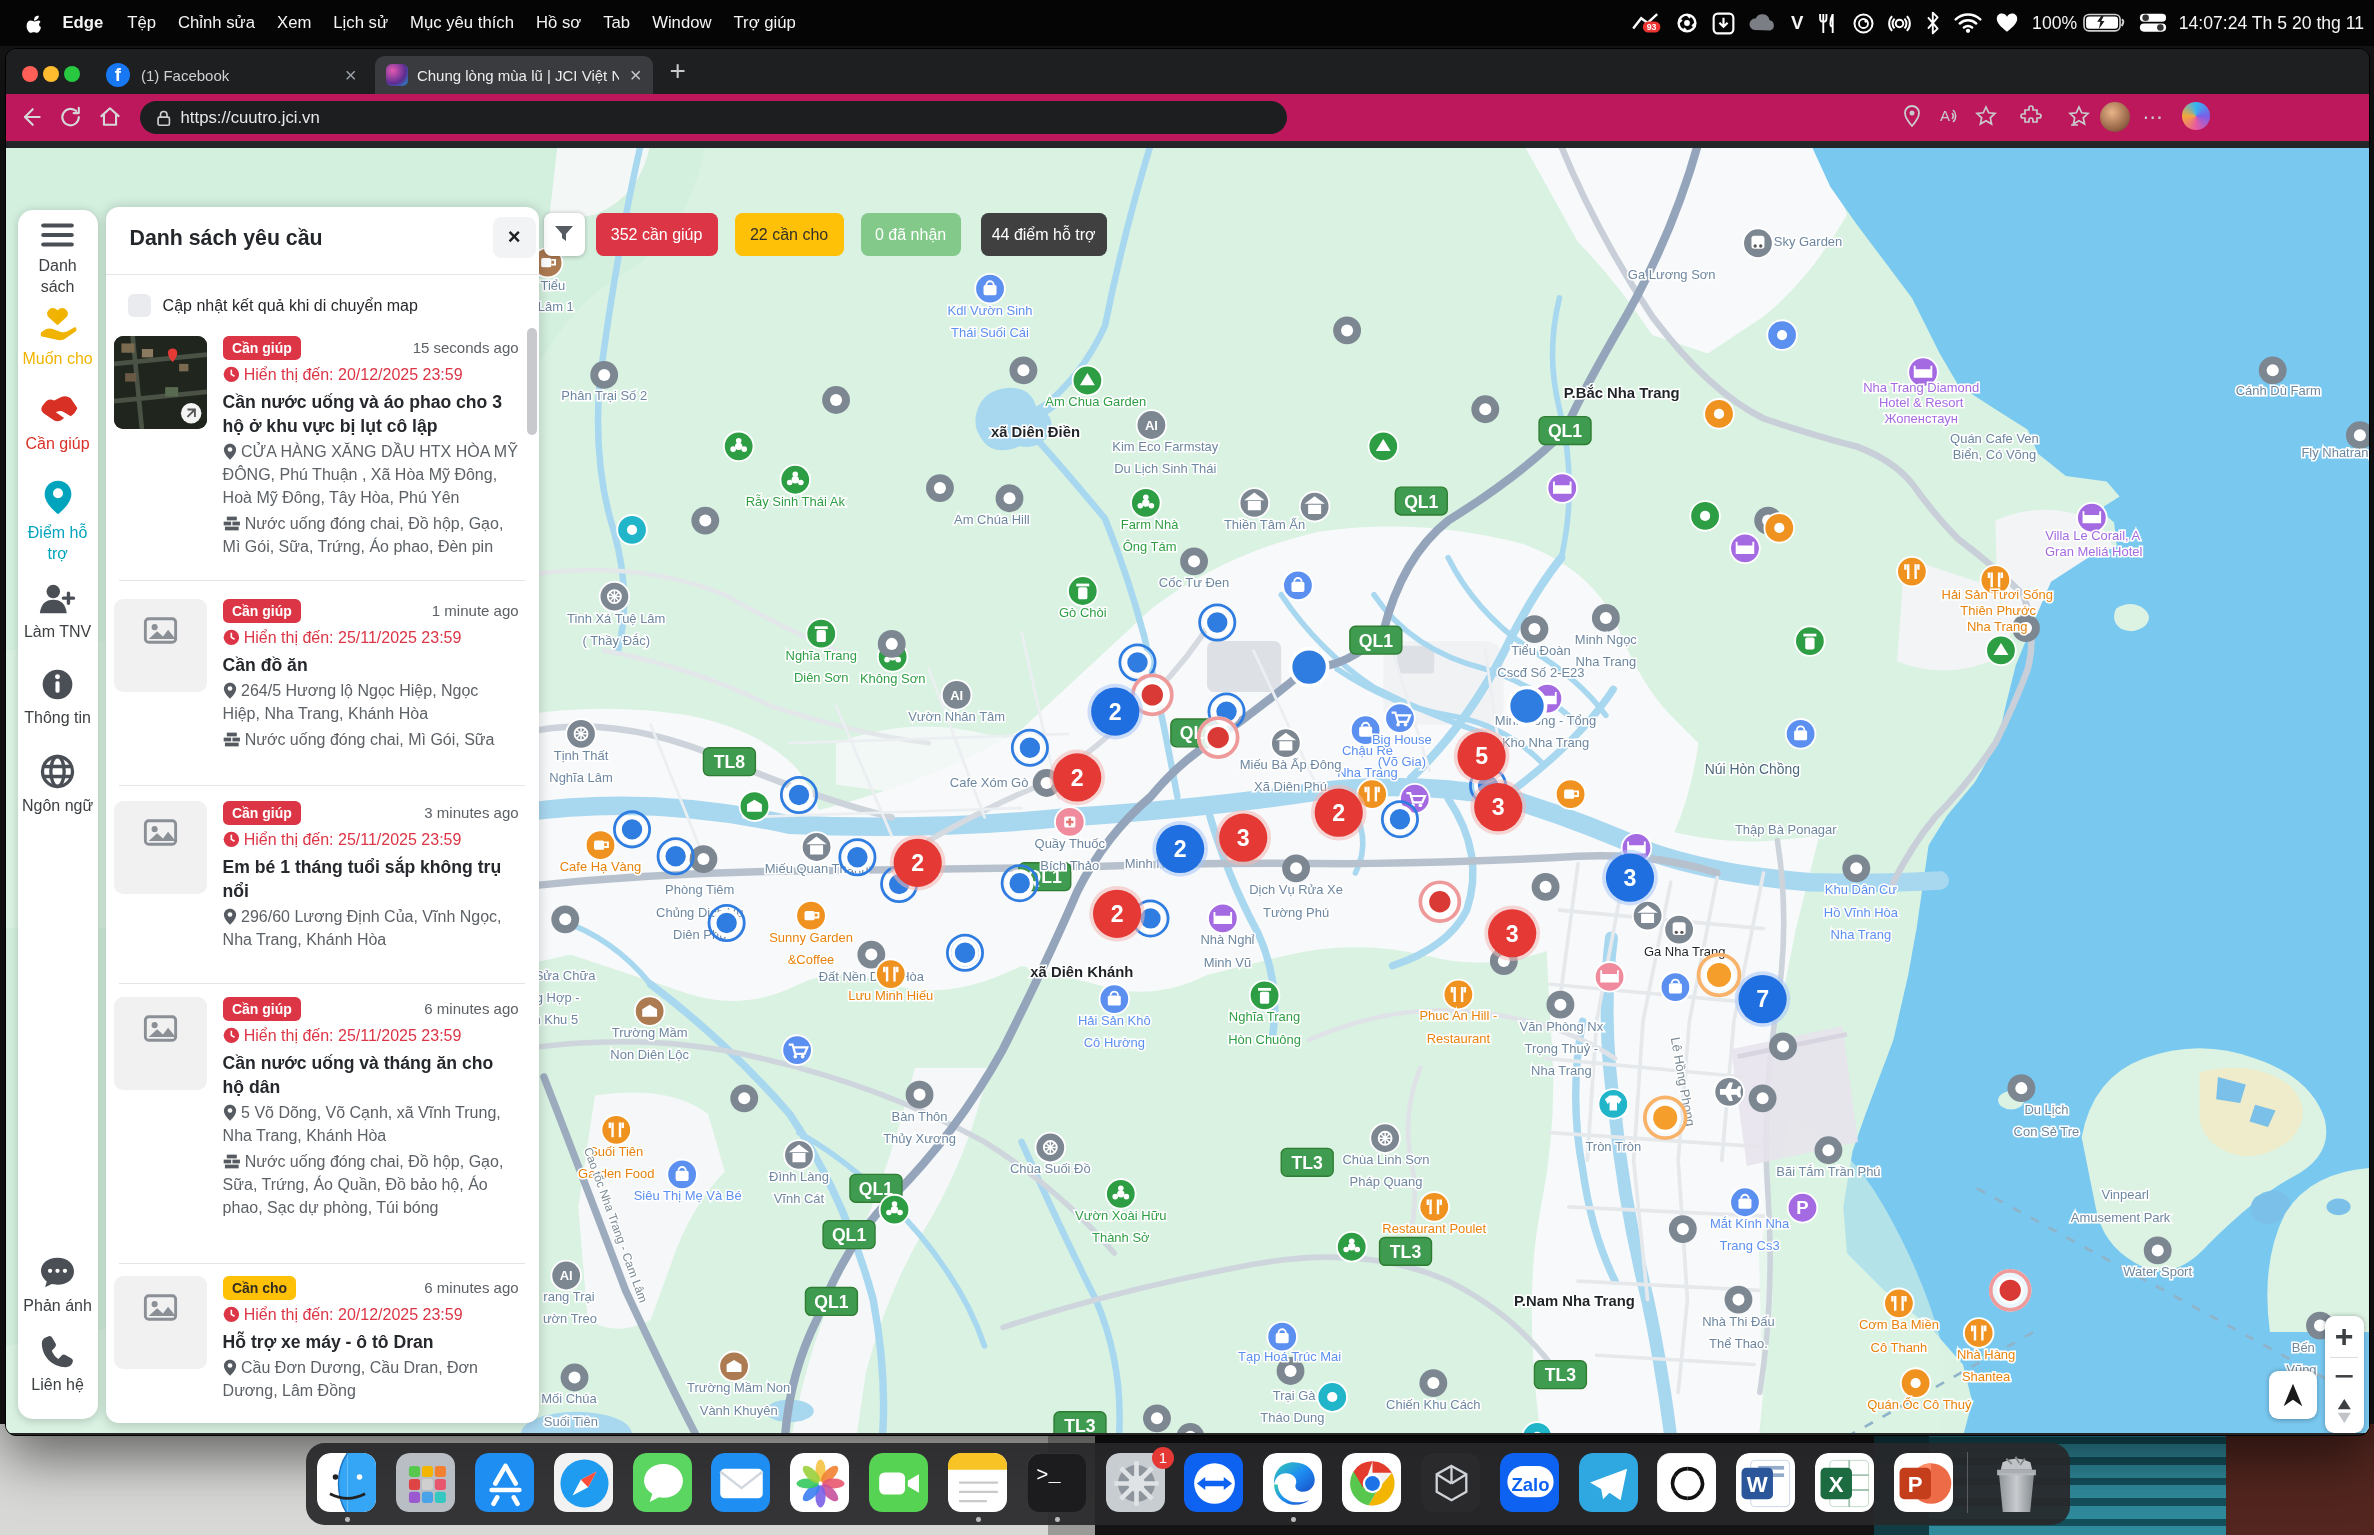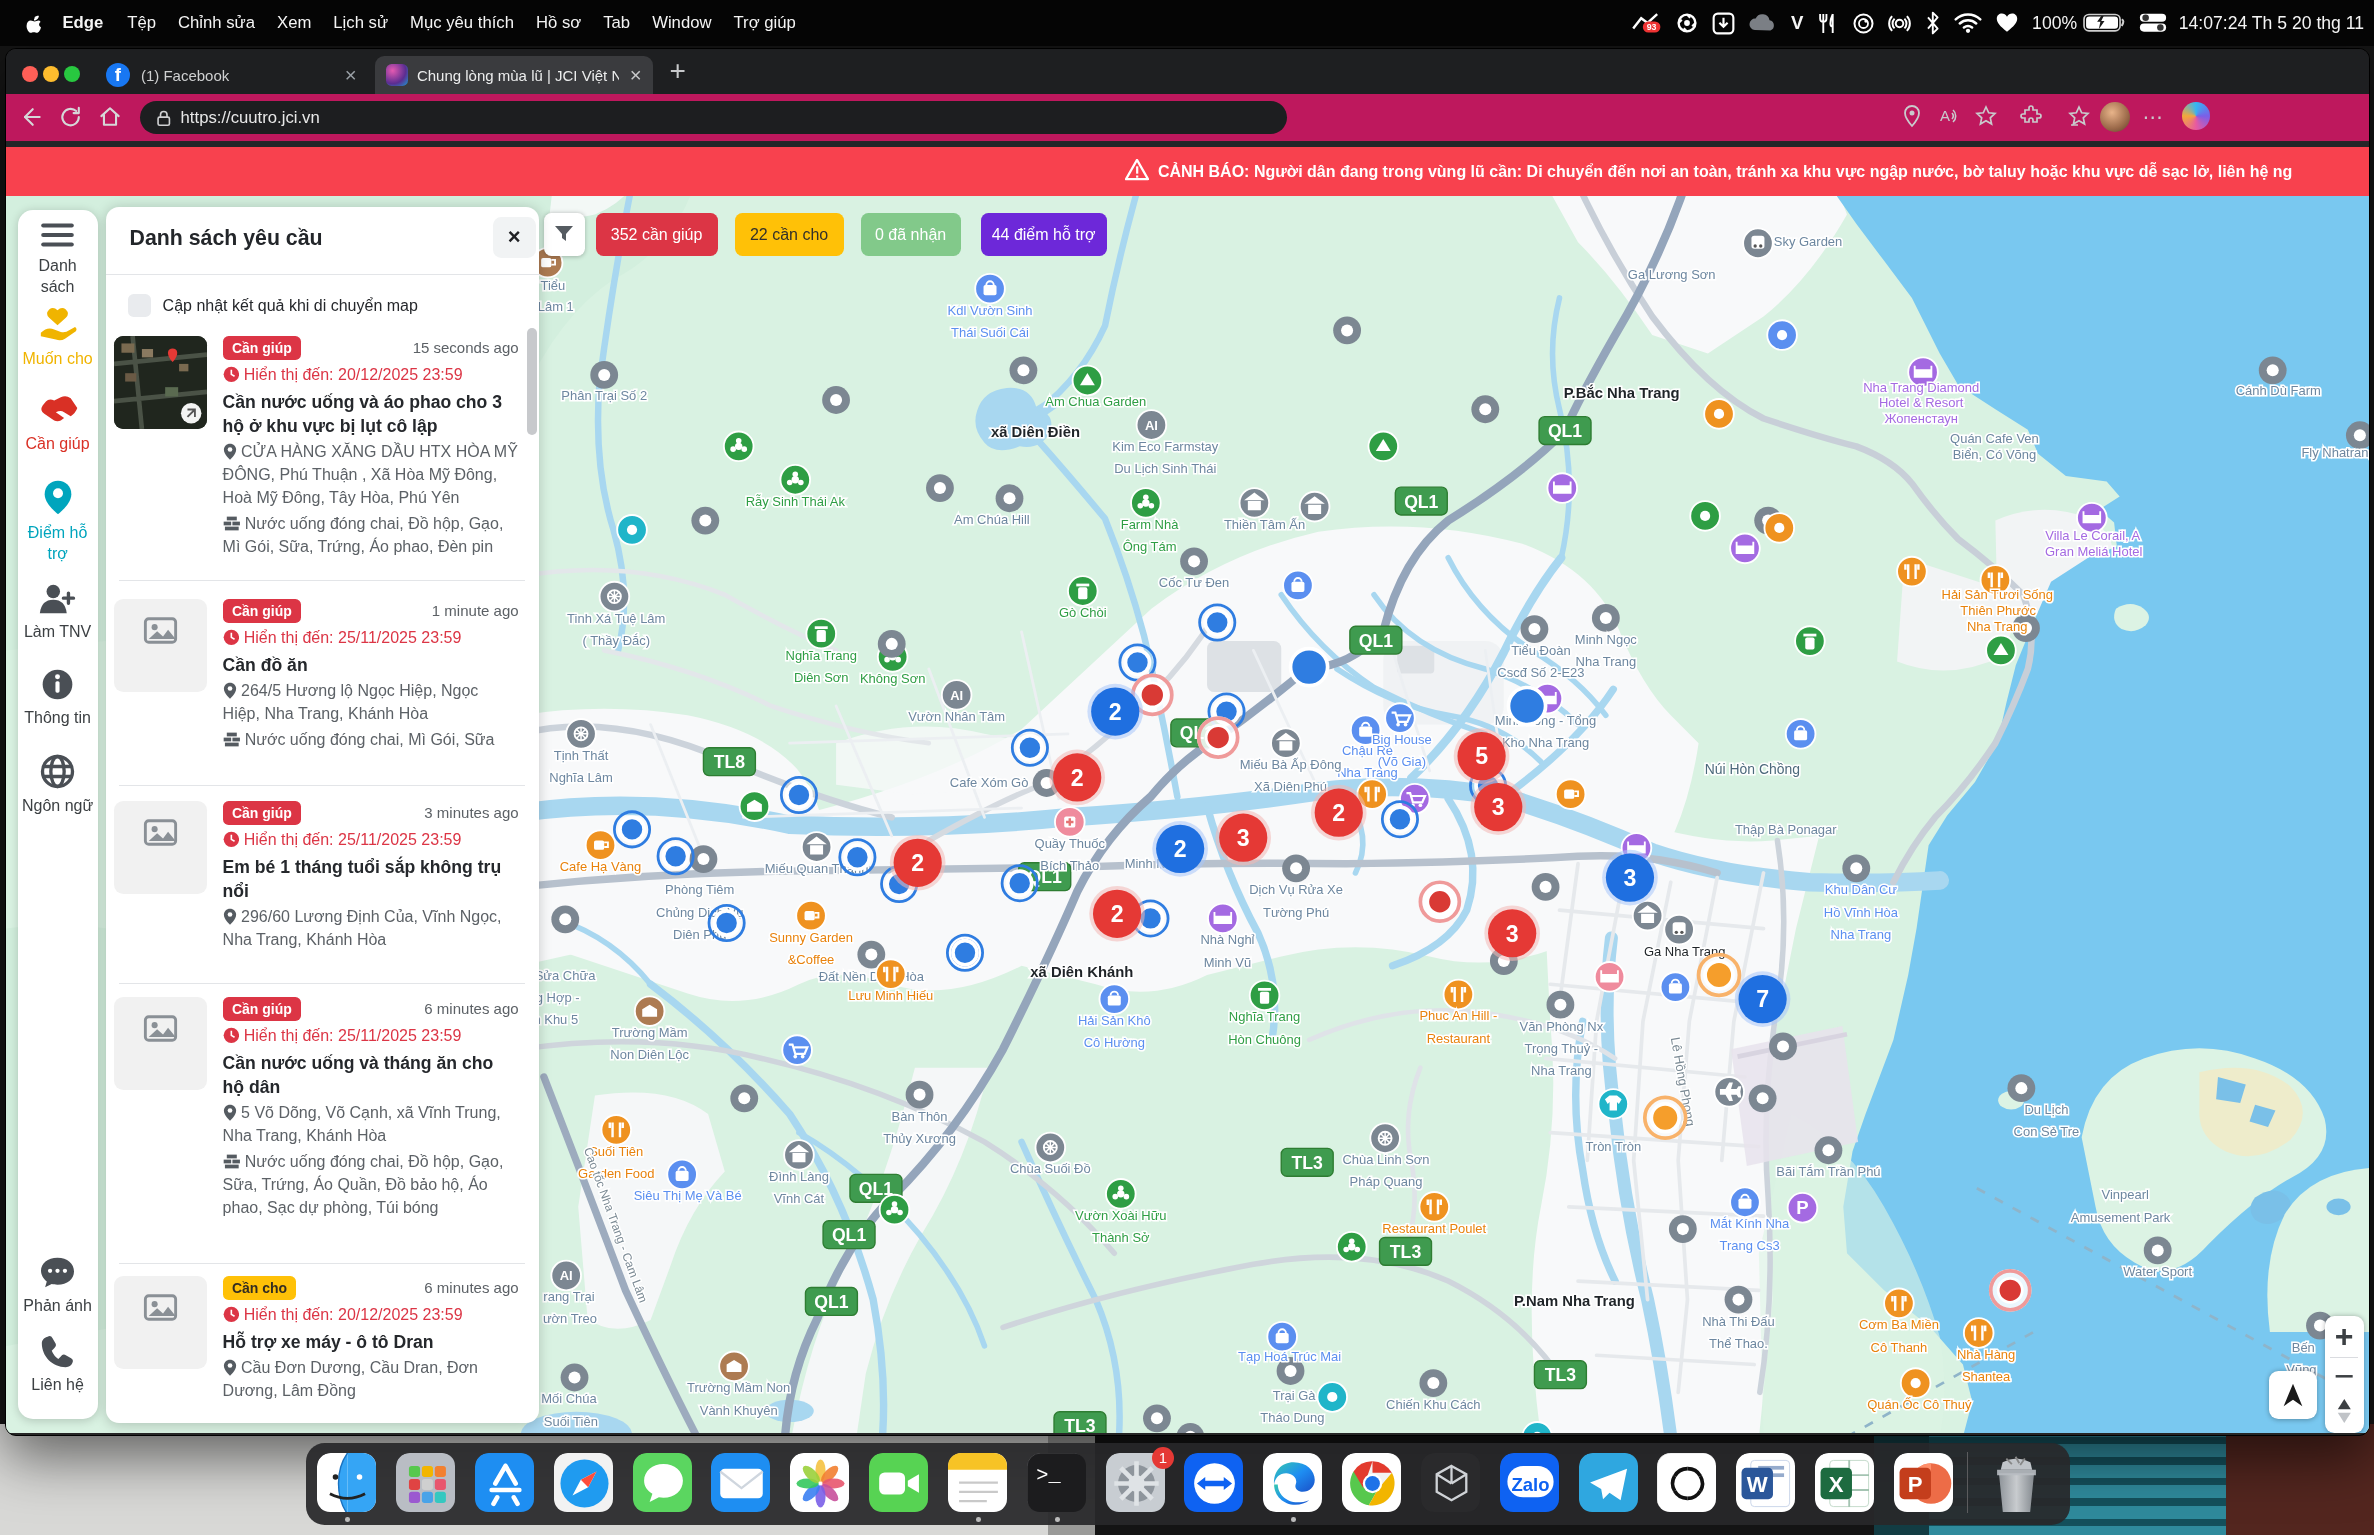--- a/index.html
+++ b/index.html
@@ -836,36 +836,29 @@
           <circle cx="1596" cy="814" r="30" fill="#f2b8b5" opacity=".55"></circle>
           <circle cx="1596" cy="814" r="26" fill="#e53935"></circle>
           <text x="1596" y="823" font-size="25" font-weight="bold" fill="#fff" text-anchor="middle" font-family="Liberation Sans">5</text>
           <circle cx="1852" cy="1050" r="22" fill="none" stroke="#f8b26a" stroke-width="4"></circle>
           <circle cx="1852" cy="1050" r="15" fill="#f59e2c" stroke="#fff" stroke-width="4"></circle>
           <circle cx="1794" cy="1204" r="22" fill="none" stroke="#f8b26a" stroke-width="4"></circle>
           <circle cx="1794" cy="1204" r="15" fill="#f59e2c" stroke="#fff" stroke-width="4"></circle>
         </g>
       </svg>
     <div style="position:absolute;left:0;top:0;width:2365px;height:5.6px;background:#232528;z-index:10"></div>
-      <div id="banner">
-        <div class="txt"><svg width="24" height="22" viewBox="0 0 26 24" style="vertical-align:-4.6px;margin-right:9.3px">
-            <path d="M13 1 L25 22 H1 Z" fill="none" stroke="#fff" stroke-width="2.4" stroke-linejoin="round"></path>
-            <rect x="12" y="8" width="2.4" height="8" fill="#fff"></rect>
-            <rect x="12" y="18" width="2.4" height="2.4" fill="#fff"></rect>
-          </svg>CẢNH BÁO: Người dân đang trong vùng lũ cần: Di chuyển đến nơi an toàn, tránh xa khu vực ngập nước, bờ taluy hoặc khu vực dễ sạc lở, liên hệ ng</div>
-      </div>
     <div class="chip" style="left:538px;width:41px;background:#fff;box-shadow:0 0.9px 4.6px rgba(0,0,0,.25)">
       <svg width="24" height="24" viewBox="0 0 24 24" style="margin-top:9.3px">
           <path d="M3 4 h18 l-7 8 v7 l-4 -3 v-4 z" fill="#555b61"></path>
         </svg>
     </div>
     <div class="chip" style="left:590px;width:122px;background:#dc3545">352 cần giúp</div>
     <div class="chip" style="left:729px;width:109px;background:#ffc107;color:#33302a">22 cần cho</div>
     <div class="chip" style="left:855px;width:100px;background:#82c98a">0 đã nhận</div>
-    <div class="chip" style="left:975px;width:126px;background:#6d28d9">44 điểm hỗ trợ</div>
+    <div class="chip" style="left:975px;width:126px;background:#404040">44 điểm hỗ trợ</div>
     <div id="rail">
         <div class="ritem" style="top:11px;color:#3c4043"><svg width="35" height="28" viewBox="0 0 44 34">
             <g stroke="#4a4f55" stroke-width="5" stroke-linecap="round">
               <line x1="4" y1="5" x2="40" y2="5"></line>
               <line x1="4" y1="17" x2="40" y2="17"></line>
               <line x1="4" y1="29" x2="40" y2="29"></line>
             </g>
           </svg><div>Danh<br>sách</div></div>
         <div class="ritem" style="top:97px;color:#f0b400"><svg width="39" height="35" viewBox="0 0 46 42">
             <path d="M23 4 q5 -5 10 -1 q5 5 0 10 l-10 9 l-10 -9 q-5 -5 0 -10 q5 -4 10 1 Z" fill="#f0b400"></path>

